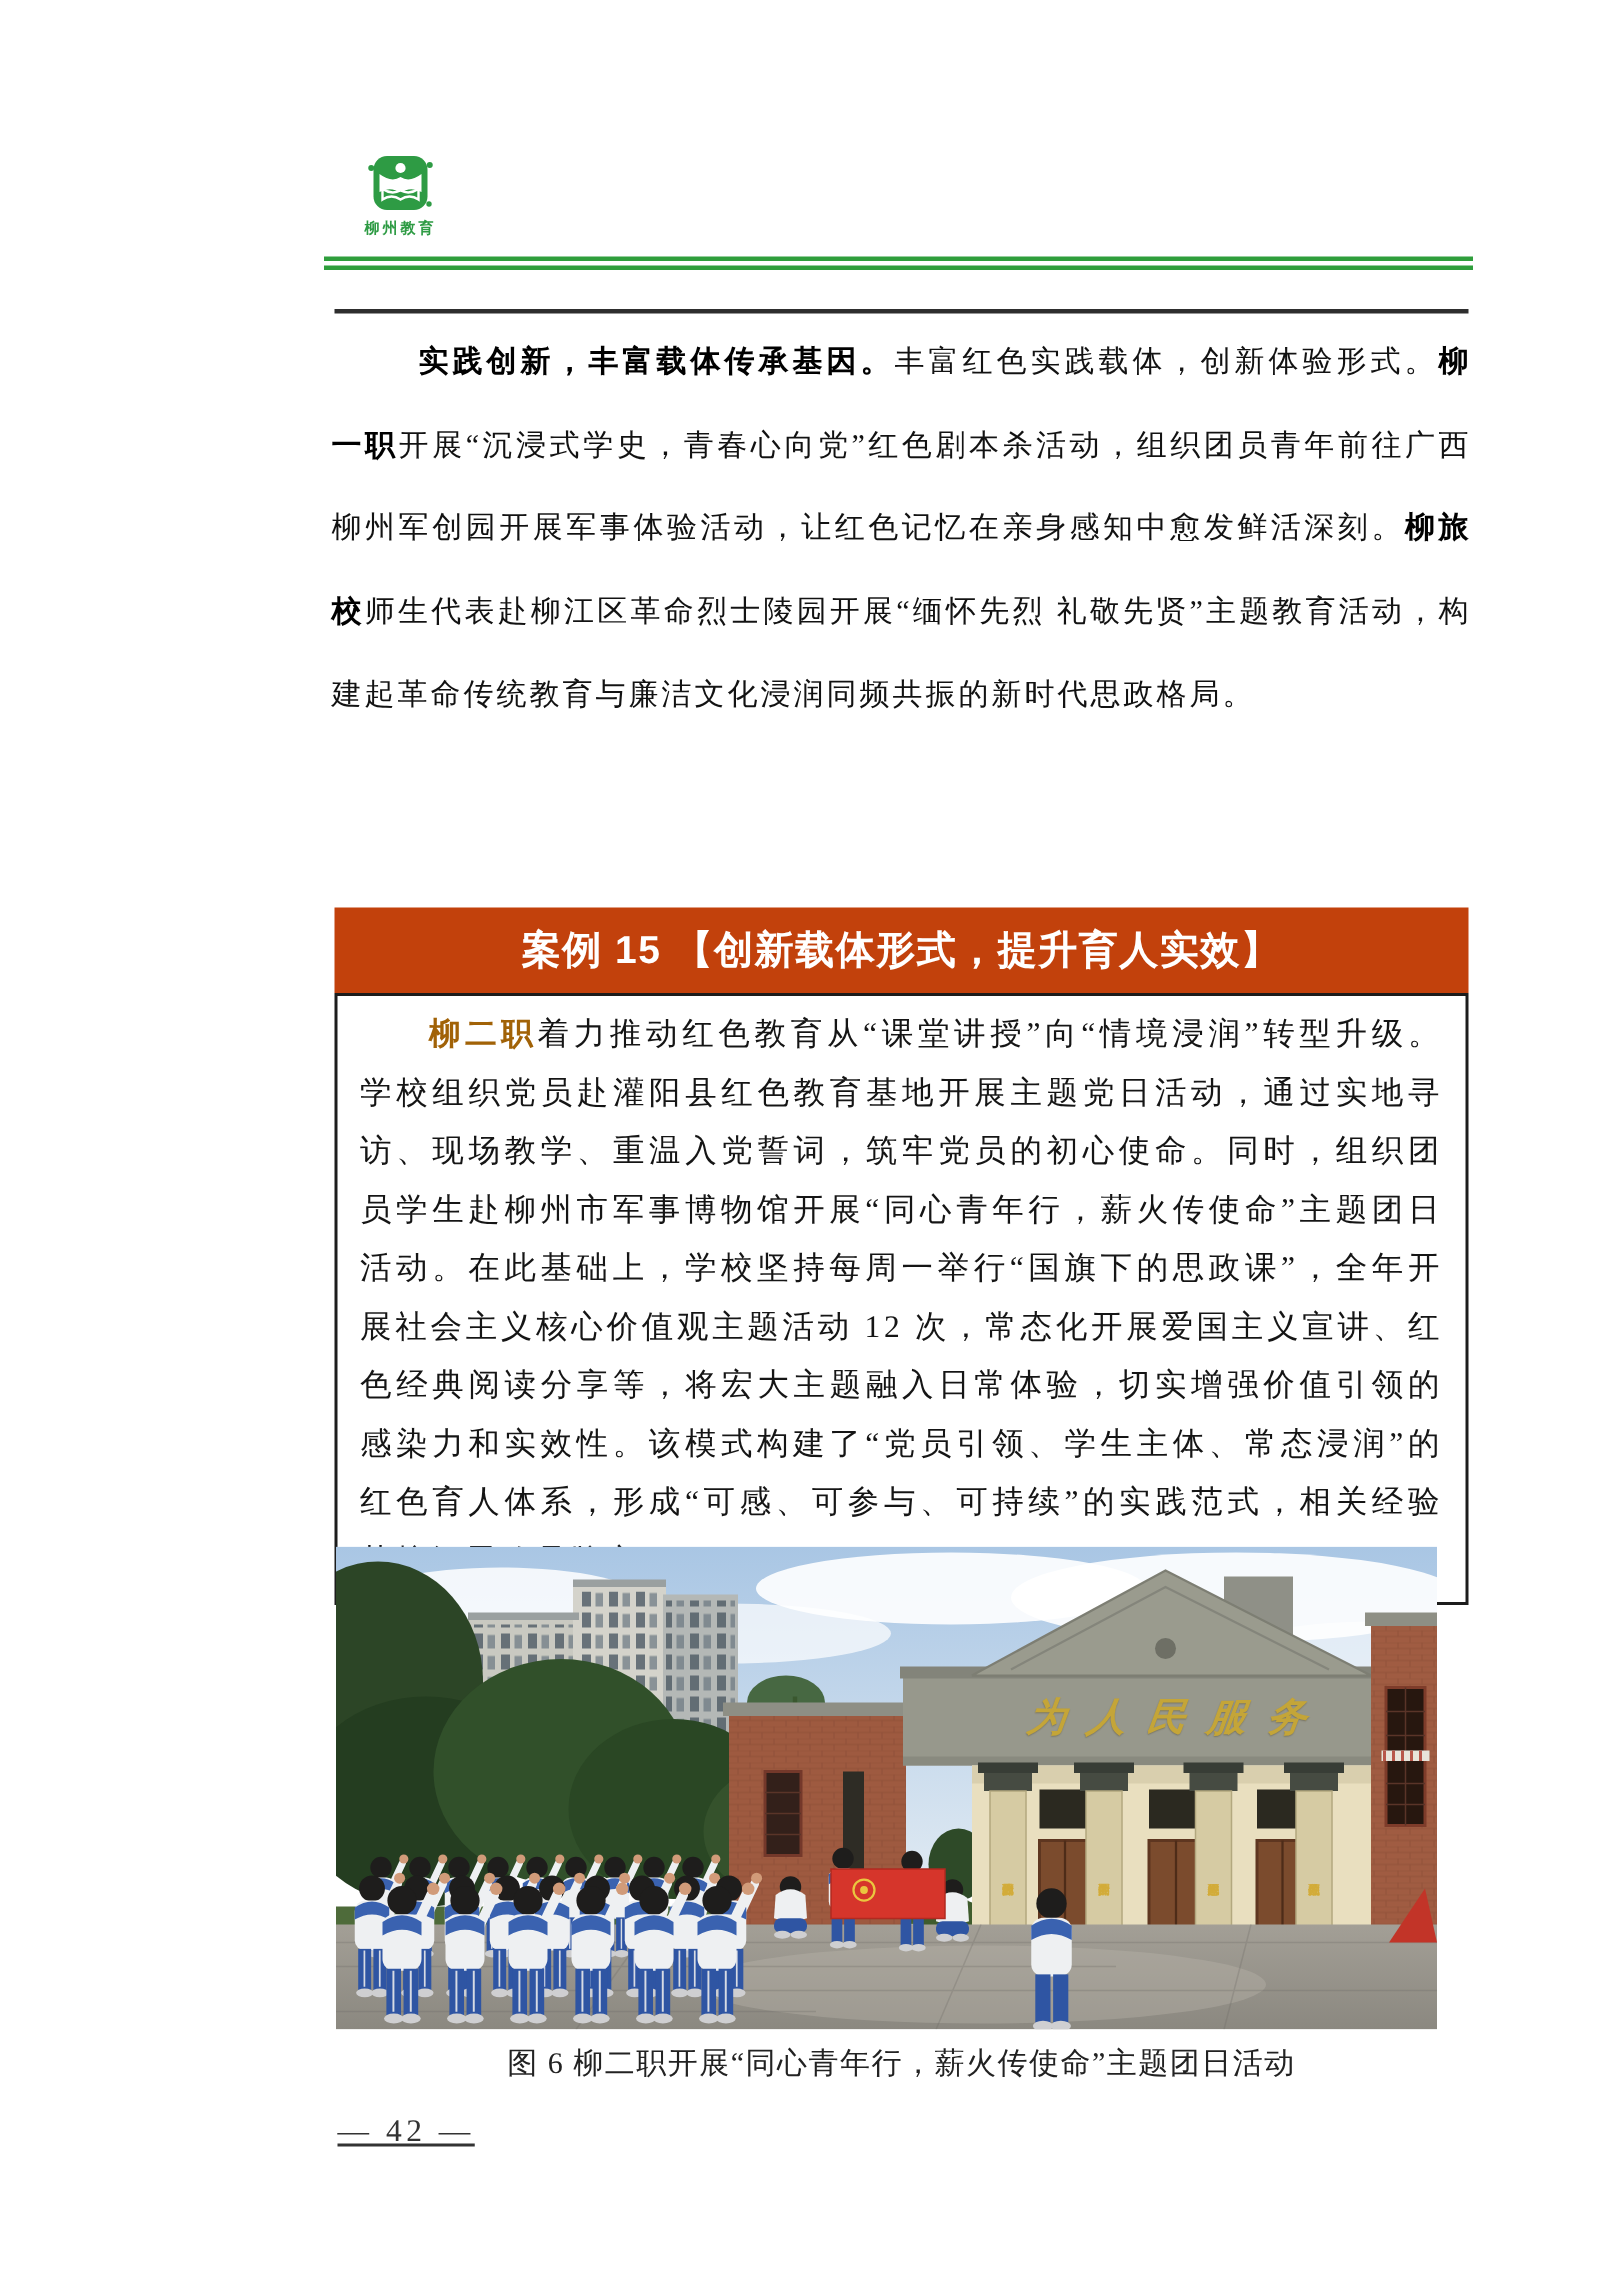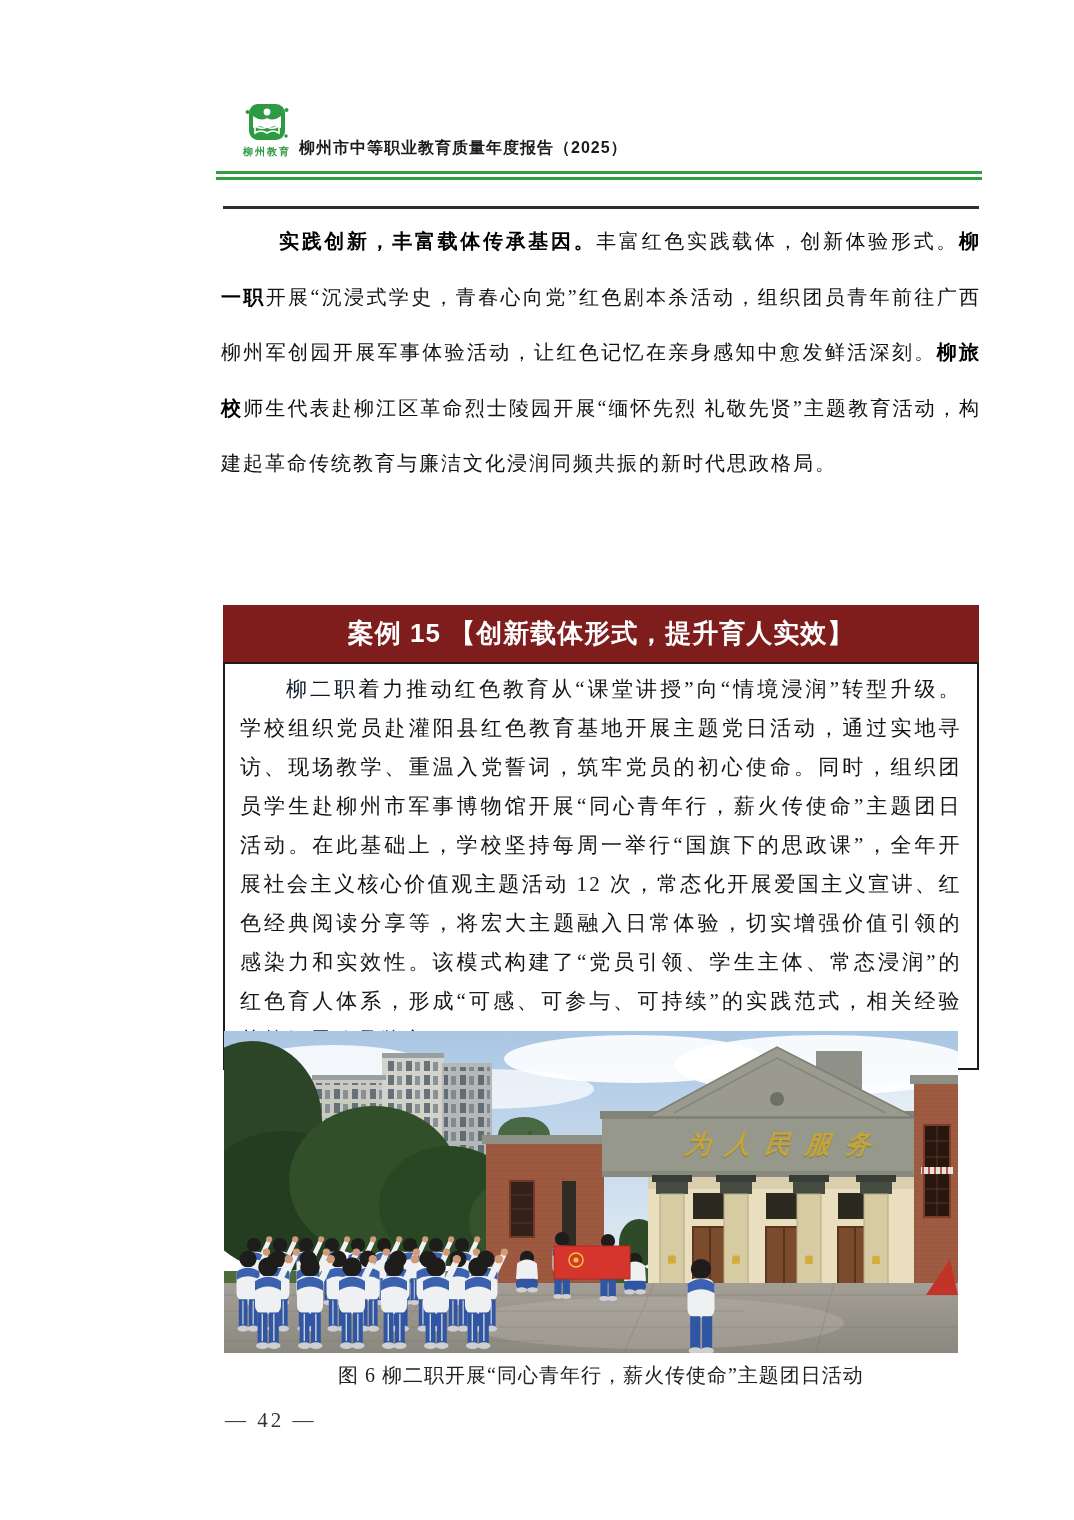--- a/index.html
+++ b/index.html
@@ -17,63 +17,62 @@
               border-top:3px solid #2f9e3c;border-bottom:3px solid #2f9e3c;}
   .black-rule{position:absolute;left:162px;top:206px;width:756px;height:3px;background:#2e2e2e;}
 
   
   .lead-para{position:absolute;left:160px;top:214px;width:760px;margin:0;
              font-size:20px;line-height:55.5px;letter-spacing:2px;
              text-align:justify;text-justify:inter-character;text-indent:58px;color:#121212;}
   .lead-para b{font-weight:bold;color:#000;}
 
   
-  .case-header{position:absolute;left:162px;top:605px;width:756px;height:57px;background:#7f1d1d;
+  .case-header{position:absolute;left:162px;top:605px;width:756px;height:57px;background:#c2410c;
                color:#fff;font-family:"Liberation Sans","DejaVu Sans",sans-serif;font-weight:bold;
                font-size:26px;line-height:57px;text-align:center;letter-spacing:1px;}
   .case-box{position:absolute;left:162px;top:662px;width:756px;min-height:360px;box-sizing:border-box;
             border:2px solid #1c1c1c;background:#fff;padding:6px 15px 8px 15px;}
   .case-text{margin:0;font-size:21px;line-height:39px;letter-spacing:2.4px;
              text-align:justify;text-justify:inter-character;text-indent:46px;color:#151515;}
-  .case-text b{font-weight:normal;color:#0f172a;}
+  .case-text b{font-weight:bold;color:#a16207;}
 
   
   .photo{position:absolute;left:163px;top:1031px;width:734px;height:322px;margin:0;overflow:hidden;}
   .photo svg{display:block;}
   .inscription{position:absolute;left:408px;top:96px;width:292px;text-align:center;
                font-size:26px;font-weight:bold;font-style:italic;color:#c7a634;
                letter-spacing:14px;text-indent:14px;transform:skewX(-7deg);opacity:.95;
                text-shadow:0 1px 1px rgba(60,50,20,.35);}
   .col-banner{position:absolute;top:170px;height:96px;width:15px;overflow:hidden;
               writing-mode:vertical-rl;text-orientation:upright;
               font-size:8px;line-height:15px;color:#d3ab35;text-align:center;opacity:.95;}
 
   
   .caption{position:absolute;left:162px;top:1362px;width:756px;text-align:center;
            font-size:20px;letter-spacing:1px;color:#222;}
-  .pagenum{position:absolute;left:164px;top:1408px;font-size:21px;color:#333;letter-spacing:3px;}
+  .pagenum{position:absolute;left:164px;top:1408px;font-size:21px;color:#333;letter-spacing:3px;text-decoration:underline;}
 </style>
 </head>
 <body>
 
 <div class="page">
 
   <div class="logo-wrap">
     <svg class="logo-icon" width="44" height="42" viewBox="0 0 44 42">
       <rect x="4" y="2" width="36" height="36" rx="9" fill="#2e9b44"></rect>
       <circle cx="22" cy="10" r="3.4" fill="#fff"></circle>
       <path d="M8,14 Q16,20 22,16 Q28,20 36,14 L36,26 Q28,22 22,27 Q16,22 8,26 Z" fill="#fff"></path>
       <path d="M10,24 Q16,28 22,25 Q28,28 34,24 L34,31 Q28,27 22,31 Q16,27 10,31 Z" fill="#2e9b44" stroke="#fff" stroke-width="1.6"></path>
       <circle cx="2.5" cy="10" r="2" fill="#2e9b44"></circle>
       <circle cx="41.5" cy="8" r="2" fill="#2e9b44"></circle>
       <circle cx="41" cy="34" r="1.8" fill="#2e9b44"></circle>
     </svg>
     <div class="logo-text">柳州教育</div>
   </div>
-  <div class="doc-title">柳州市中等职业教育质量年度报告（2025）</div>
   <div class="green-rule"></div>
   <div class="black-rule"></div>
 
   <p class="lead-para"><b>实践创新，丰富载体传承基因。</b><span>丰富红色实践载体，创新体验形式。</span><b>柳一职</b><span>开展“沉浸式学史，青春心向党”红色剧本杀活动，组织团员青年前往广西柳州军创园开展军事体验活动，让红色记忆在亲身感知中愈发鲜活深刻。</span><b>柳旅校</b><span>师生代表赴柳江区革命烈士陵园开展“缅怀先烈 礼敬先贤”主题教育活动，构建起革命传统教育与廉洁文化浸润同频共振的新时代思政格局。</span></p>
 
   <div class="case-header">案例 15 【创新载体形式，提升育人实效】</div>
   <div class="case-box">
     <p class="case-text"><b>柳二职</b><span>着力推动红色教育从“课堂讲授”向“情境浸润”转型升级。学校组织党员赴灌阳县红色教育基地开展主题党日活动，通过实地寻访、现场教学、重温入党誓词，筑牢党员的初心使命。同时，组织团员学生赴柳州市军事博物馆开展“同心青年行，薪火传使命”主题团日活动。在此基础上，学校坚持每周一举行“国旗下的思政课”，全年开展社会主义核心价值观主题活动 12 次，常态化开展爱国主义宣讲、红色经典阅读分享等，将宏大主题融入日常体验，切实增强价值引领的感染力和实效性。该模式构建了“党员引领、学生主体、常态浸润”的红色育人体系，形成“可感、可参与、可持续”的实践范式，相关经验获校级思政品牌立项。</span></p>
   </div>
 

